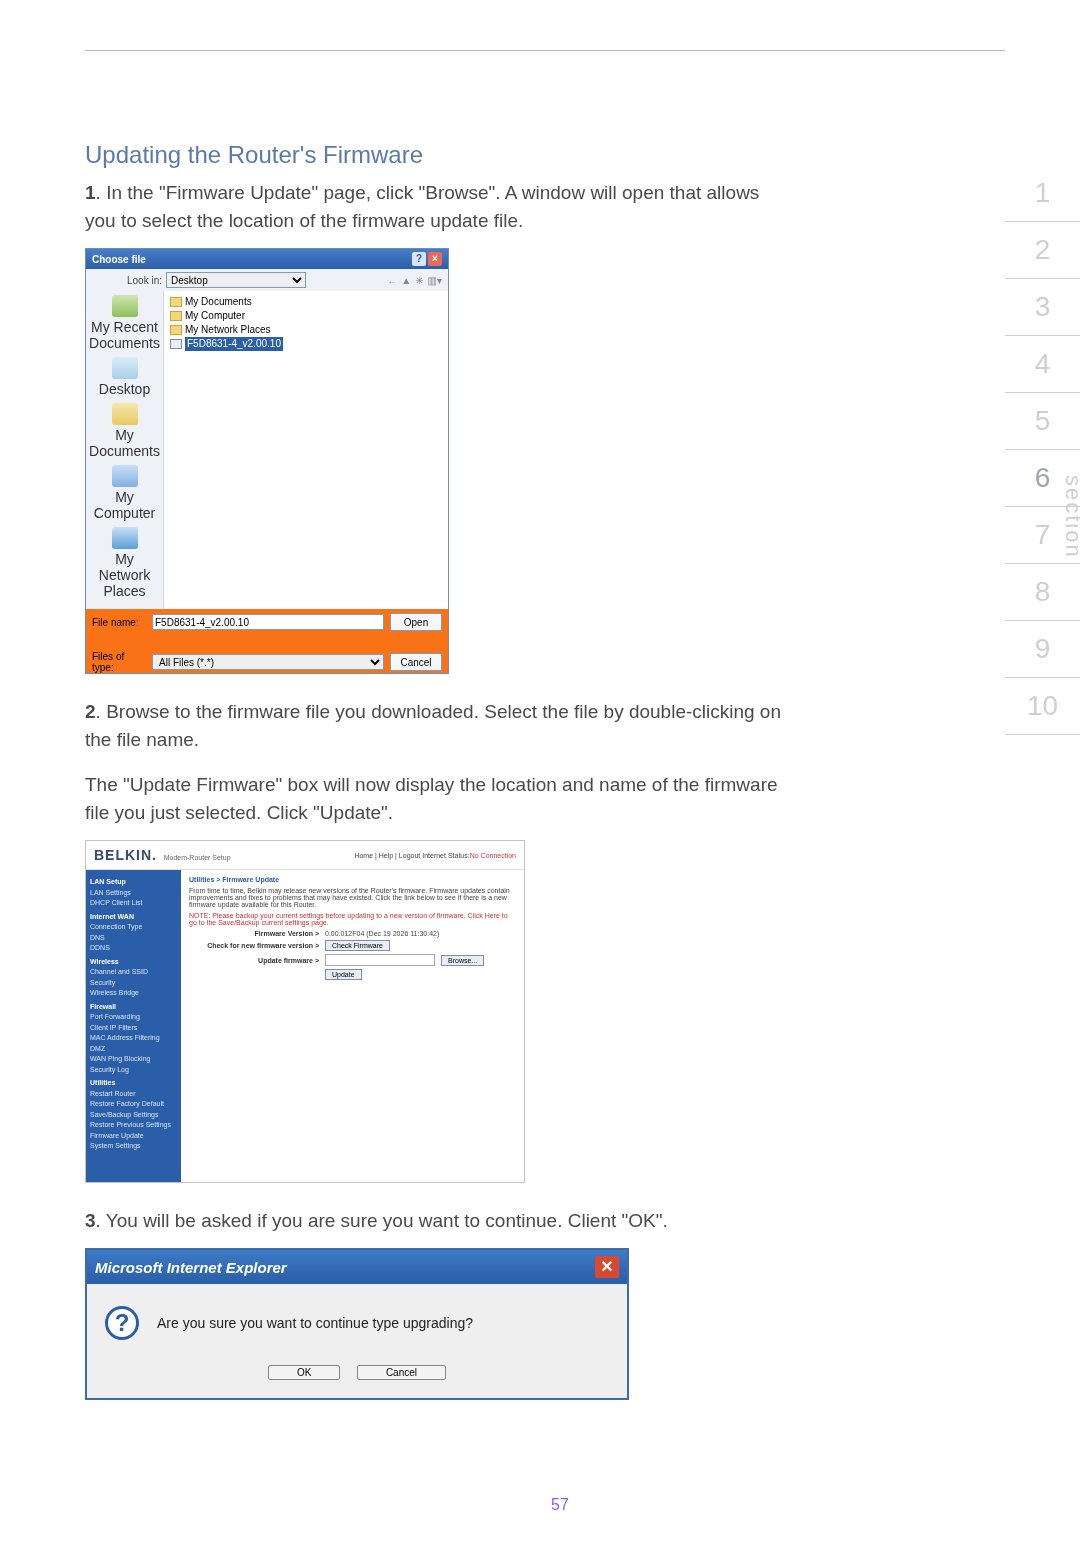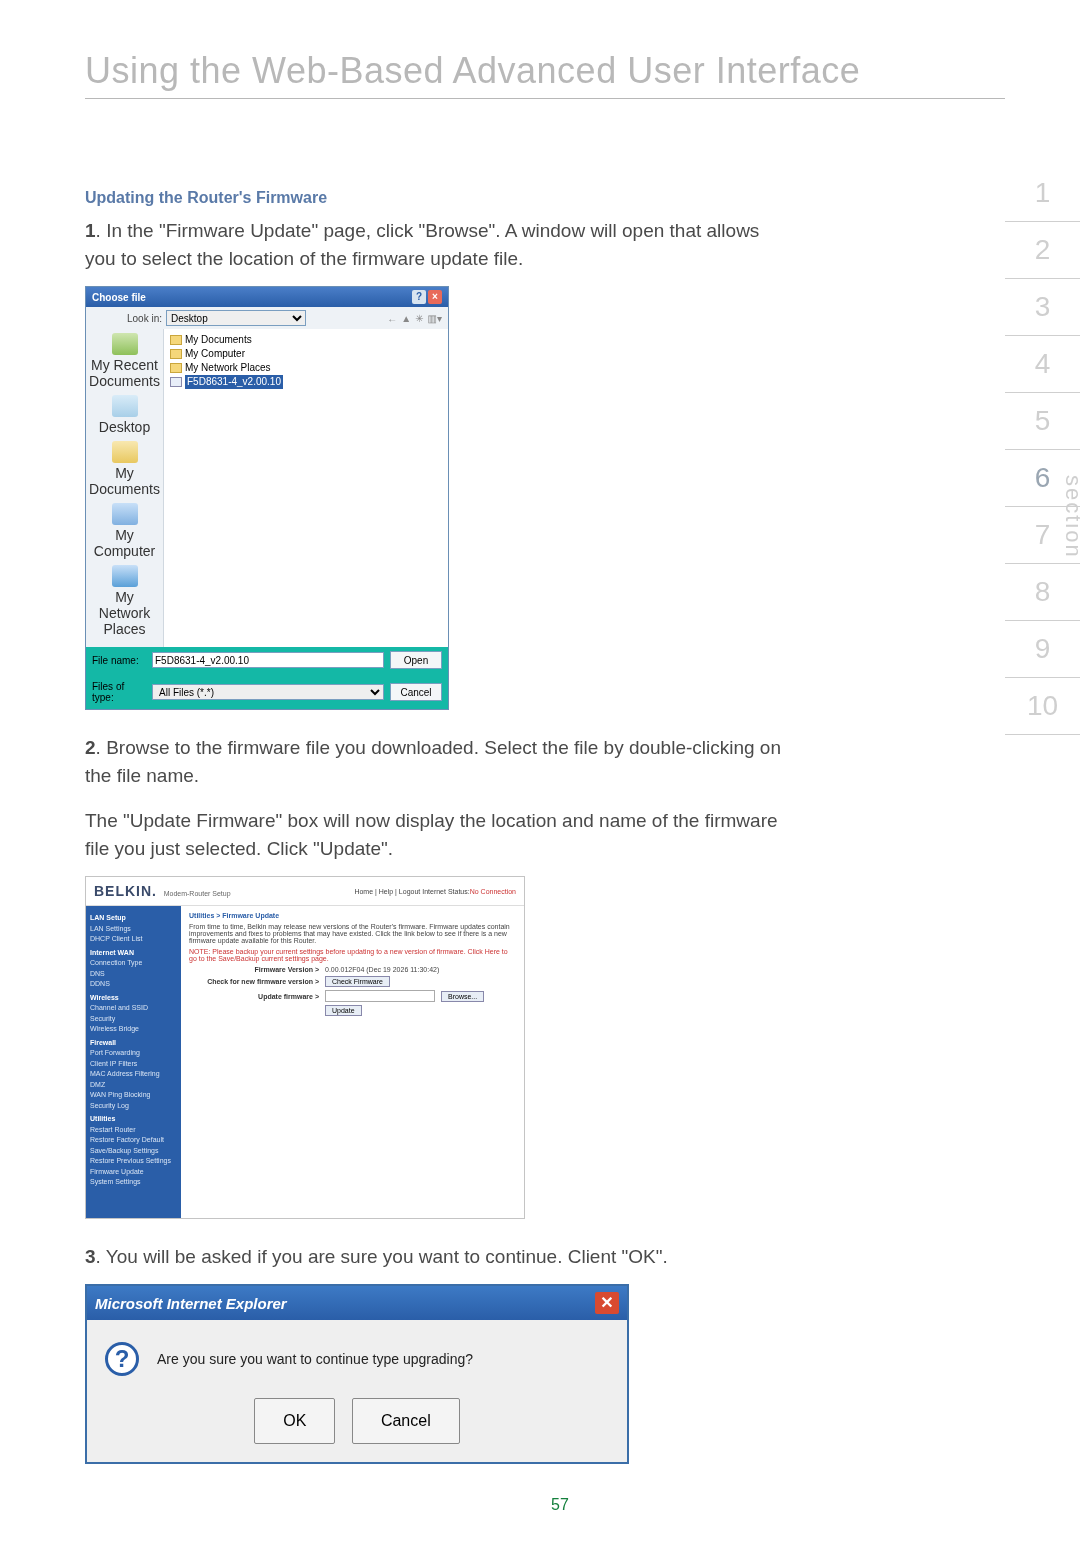--- a/index.html
+++ b/index.html
@@ -23,22 +23,22 @@
     letter-spacing: 0.5px;
     margin-bottom: 6px;
   }
   hr.title-rule {
     border: none;
     border-top: 1px solid #b8b8b8;
     margin-bottom: 90px;
   }
   h2.subhead {
     color: #5a7aa8;
-    font-size: 16px;
-    font-weight: bold;
+    font-size: 24px;
+    font-weight: normal;
     margin-bottom: 10px;
   }
   p.body {
     font-size: 19px;
     line-height: 1.45;
     color: #4a4a4a;
     max-width: 700px;
     margin-bottom: 10px;
   }
   p.body b { font-weight: bold; color: #4a4a4a; }
@@ -68,21 +68,21 @@
     right: -6px;
     top: 310px;
   }
   .pagenum {
     position: absolute;
     bottom: 28px;
     left: 0;
     width: 100%;
     text-align: center;
     font-size: 16px;
-    color: #15803d;
+    color: #8b5cf6;
     padding-left: 40px;
   }
 
   
   .choosefile {
     width: 364px;
     border: 1px solid #6a8fb5;
     font-family: Tahoma, Arial, sans-serif;
     font-size: 10px;
     color: #000;
@@ -144,27 +144,27 @@
     flex:1;
     padding: 4px 6px;
     min-height: 130px;
     background:#fff;
     font-size:10px;
   }
   .cf-list .item { display:flex; align-items:center; gap:3px; line-height:14px;}
   .cf-list .fld{width:12px;height:10px;background:#f5d77a;border:1px solid #caa63c;}
   .cf-list .sel{background:#2a5ea8;color:#fff;padding:0 2px;}
   .cf-bottom{
-    padding:4px 6px 6px 6px;
+    padding:4px 6px 0 6px;
     font-size:10px;
     display:grid;
     grid-template-columns: 54px 1fr 52px;
-    gap:12px 6px;
+    gap:20px 6px;
     align-items:center;
-    background:#14b8a6;
+    background:#f97316;
   }
   .cf-bottom input,.cf-bottom select{
     font-size:10px;height:16px;border:1px solid #7a9ec0;padding:0 2px;width:100%;
   }
   .cf-bottom button{
     font-size:10px;height:18px;border:1px solid #7a9ec0;background:#f4f6f8;cursor:pointer;
   }
 
   
   .belkin {
@@ -217,29 +217,28 @@
   .ie-body{
     display:flex;align-items:center;gap:18px;padding:22px 18px;font-size:14px;color:#222;
   }
   .ie-body .qicon{
     width:34px;height:34px;border-radius:50%;border:3px solid #2a5ea8;color:#2a5ea8;
     font-size:24px;font-weight:bold;text-align:center;line-height:28px;
     position:relative;background:#fff;
   }
   .ie-btns{text-align:center;padding:0 0 18px 0;}
   .ie-btns button{
-    font-size:16px;padding:13px 28px;margin:0 6px;border:1px solid #888;background:#f4f4f4;
+    font-size:10px;padding:1px 28px;margin:0 6px;border:1px solid #888;background:#f4f4f4;
     border-radius:2px;cursor:pointer;
   }
 </style>
 </head>
 <body>
 
 <div class="page">
-  <h1 class="title">Using the Web-Based Advanced User Interface</h1>
   <hr class="title-rule">
 
   <h2 class="subhead">Updating the Router's Firmware</h2>
 
   <p class="body">
     <b>1</b><span>. In the "Firmware Update" page, click "Browse". A window will open that allows you to select the location of the firmware update file.</span>
   </p>
 
   <div class="figure">
     <div class="choosefile">

